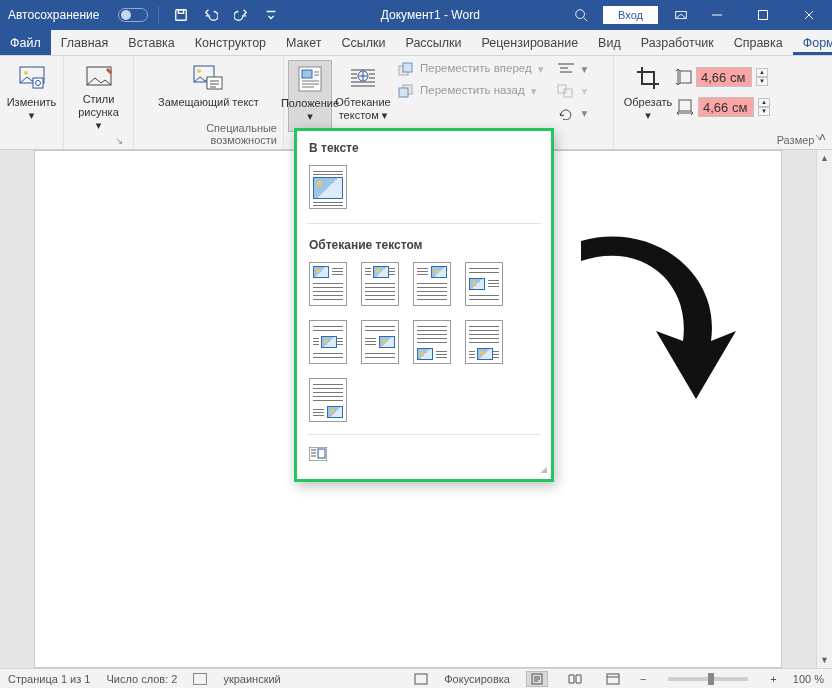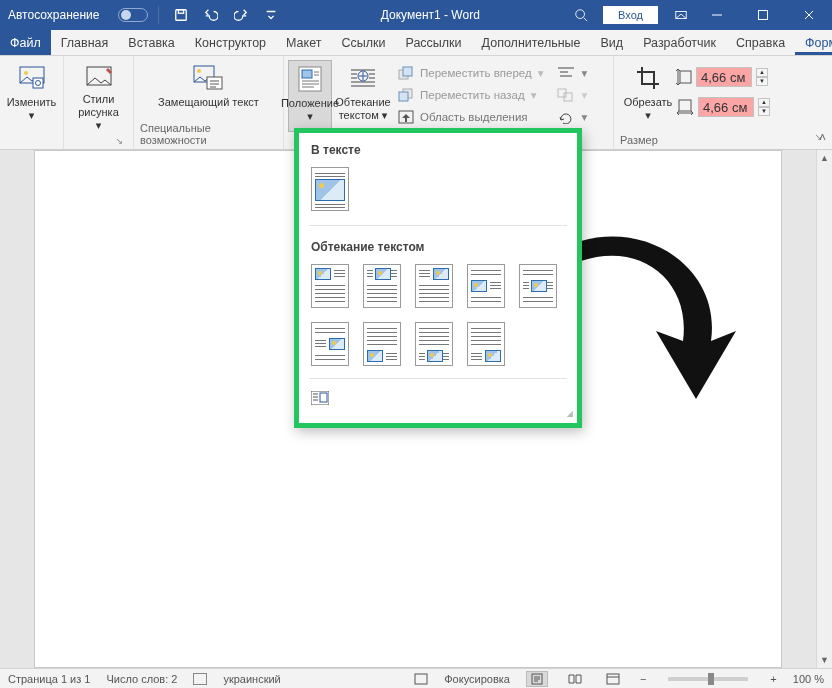--- a/index.html
+++ b/index.html
@@ -24,47 +24,47 @@
 
   
   .tabs { height: 26px; background: #f3f3f3; display: flex; align-items: stretch; border-bottom: 1px solid #d4d4d4; font-size: 12.5px; }
   .tab { padding: 0 10px; display:flex; align-items:center; color:#444; white-space:nowrap; }
   .tab-file { background:#2b579a; color:#fff; }
   .tab-contextual { color:#2b579a; box-shadow: inset 0 -3px 0 #2b579a; font-weight:400;}
   
   
   .ribbon { height: 94px; background: #f3f3f3; border-bottom: 1px solid #cfcfcf; display:flex; position:relative; }
   .group { border-right: 1px solid #e1e1e1; display:flex; flex-direction:column; justify-content:space-between; padding: 4px 6px 0 6px; }
-  .group-label { text-align:left; font-size:11px; color:#666; padding:2px 0 3px 0; }
+  .group-label { text-align:right; font-size:11px; color:#666; padding:2px 0 3px 0; }
   .bigbtn { display:flex; flex-direction:column; align-items:center; justify-content:flex-start; padding:4px 6px 0 6px; gap:4px; height:72px;}
   .bigbtn .ico { width:32px; height:28px; display:flex; align-items:center; justify-content:center; }
   .bigbtn .lbl { font-size:11px; text-align:center; line-height:13px; }
   .bigbtn-active { background:#d9d9d9; border:1px solid #b5b5b5;}
   .hbtns { display:flex; }
-  .smallrow { display:flex; align-items:center; gap:6px; font-size:11.5px; color:#777; height:22px; padding:0 4px;}
+  .smallrow { display:flex; align-items:flex-start; gap:6px; font-size:11.5px; color:#777; height:22px; padding:0 4px;}
   .smallrow.disabled span { color:#9a9a9a;}
   .size-input { display:flex; align-items:center; gap:4px; height:22px;}
   .size-input .field { width:56px; height:20px; border:1px solid #c3c3c3; background:#fca5a5; display:flex; align-items:center; padding:0 4px; font-size:13px; justify-content:space-between;}
   .spin { width:12px; display:flex; flex-direction:column; }
   .spin div { width:12px; height:9px; border:1px solid #c3c3c3; background:#f5f5f5; font-size:6px; text-align:center; line-height:7px;}
 
   .collapse-carrot { position:absolute; right:6px; bottom:4px; color:#666;}
   .dlg-launch { font-size:9px; color:#888; padding:0 4px 3px 0; display:flex; justify-content:flex-end;}
 
   
   .docarea { position:absolute; left:0; right:16px; top:150px; bottom:20px; background:#e6e6e6; display:flex; justify-content:center; }
   .page { width:748px; height:100%; background:#fff; border:1px solid #c8c8c8; position:relative; }
   .arrow-shape { position:absolute; right:40px; top:80px; }
 
   .vscroll { position:absolute; right:0; top:150px; bottom:20px; width:16px; background:#f0f0f0; border-left:1px solid #d8d8d8; display:flex; flex-direction:column; align-items:center;}
   .vscroll .arrow { height:16px; width:100%; display:flex; align-items:center; justify-content:center; color:#666; font-size:9px;}
   .vscroll .thumb { flex:1; }
 
   
-  .dropdown { position:absolute; left:294px; top:128px; width:288px; background:#fff; border:5px solid #22c55e; box-shadow:2px 4px 12px rgba(0,0,0,.25); z-index:10; padding-bottom:6px;}
+  .dropdown { position:absolute; left:294px; top:128px; width:260px; background:#fff; border:3px solid #22c55e; box-shadow:2px 4px 12px rgba(0,0,0,.25); z-index:10; padding-bottom:6px;}
   .dd-section-title { font-size:12px; font-weight:600; color:#444; padding:10px 12px 6px 12px;}
   .dd-row { display:flex; gap:14px; padding:4px 12px 10px 12px;}
   .dd-row.wrap { flex-wrap:wrap; gap:14px 14px; padding:4px 12px 8px 12px;}
   .dd-sep { height:1px; background:#e3e3e3; margin:4px 10px;}
   .dd-more { display:flex; align-items:center; gap:10px; padding:8px 12px 4px 12px; font-size:12px;}
   .dd-resize { height:8px; display:flex; justify-content:flex-end; padding-right:4px; color:#bbb; font-size:8px;}
 
   
   .thumb-pos { width:38px; height:44px; border:1px solid #9a9a9a; background:#fff; position:relative; overflow:hidden;}
   .thumb-pos .pic { position:absolute; width:16px; height:12px; border:1px solid #2b6cb0; background:linear-gradient(135deg,#9fc4e8 50%,#dcebf7 50%);}
@@ -150,21 +150,21 @@
 </div>
 
 <div class="tabs">
   <div class="tab tab-file">Файл</div>
   <div class="tab">Главная</div>
   <div class="tab">Вставка</div>
   <div class="tab">Конструктор</div>
   <div class="tab">Макет</div>
   <div class="tab">Ссылки</div>
   <div class="tab">Рассылки</div>
-  <div class="tab">Дополнительные</div>
+  <div class="tab">Рецензирование</div>
   <div class="tab">Вид</div>
   <div class="tab">Разработчик</div>
   <div class="tab">Справка</div>
   <div class="tab tab-contextual">Формат граф</div>
 </div>
 
 <div class="ribbon">
 
   <div class="group" style="width:64px">
     <div class="bigbtn">
@@ -242,27 +242,20 @@
           <span>Переместить вперед</span>
             <span style="color:#bbb">▾</span>
         </div>
         <div class="smallrow disabled">
           <svg width="16" height="14" viewBox="0 0 16 14">
               <rect x="5" y="1" width="9" height="9" fill="#e8e8e8" stroke="#aaa"></rect>
               <rect x="1" y="4" width="9" height="9" fill="#d4e3f4" stroke="#6a8fb8"></rect>
             </svg>
           <span>Переместить назад</span>
             <span style="color:#bbb">▾</span>
-        </div>
-        <div class="smallrow">
-          <svg width="16" height="14" viewBox="0 0 16 14">
-              <rect x="1" y="1" width="14" height="12" fill="none" stroke="#555"></rect>
-              <path d="M4 8l4-4 4 4-3 0 0 4-2 0 0-4z" fill="#555"></path>
-            </svg>
-          <span>Область выделения</span>
         </div>
       </div>
       <div style="display:flex; flex-direction:column; padding:2px 0 0 6px;">
         <div class="smallrow">
             <svg width="18" height="14" viewBox="0 0 18 14">
               <path d="M1 2h16M3 6h8M3 10h12" stroke="#444"></path>
             </svg>
             <span style="color:#888">▾</span>
           </div>
         <div class="smallrow disabled">

